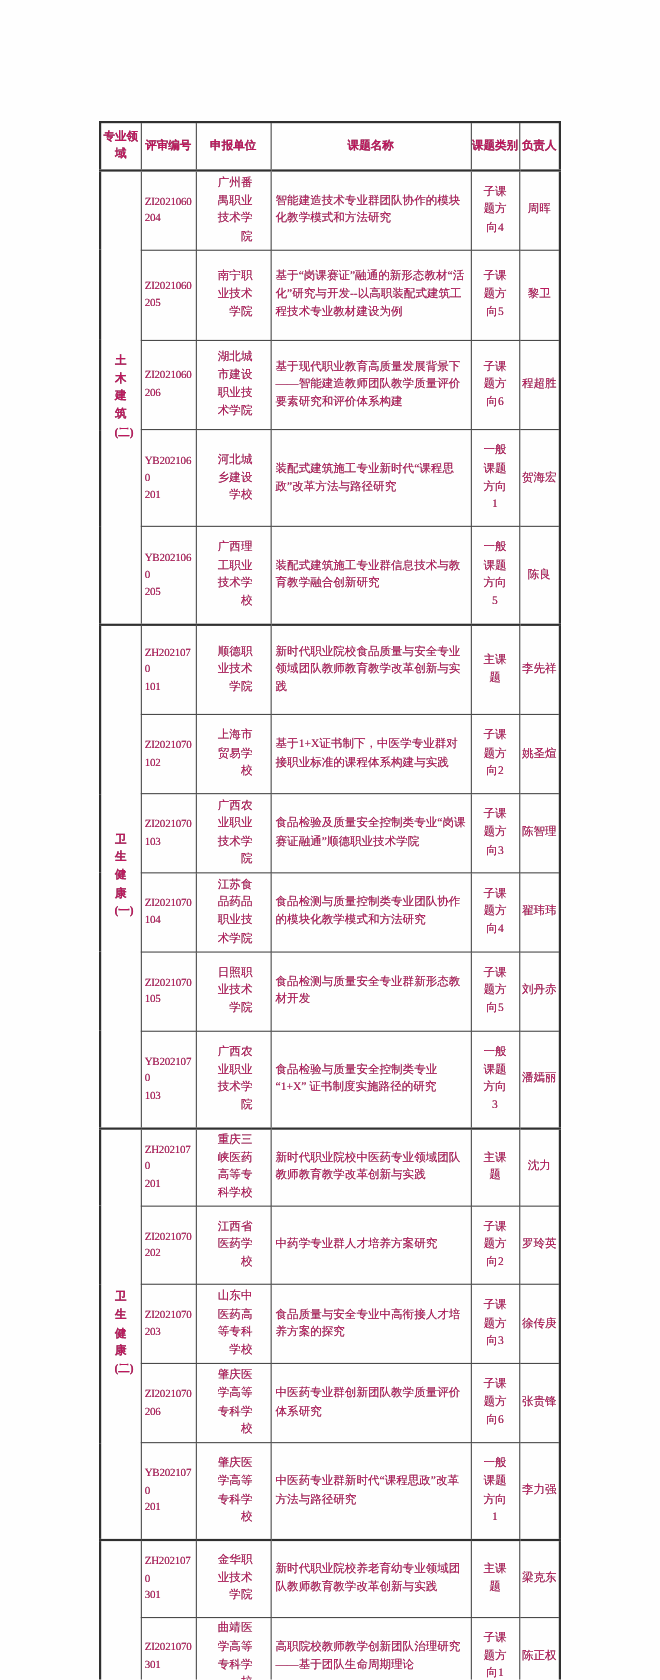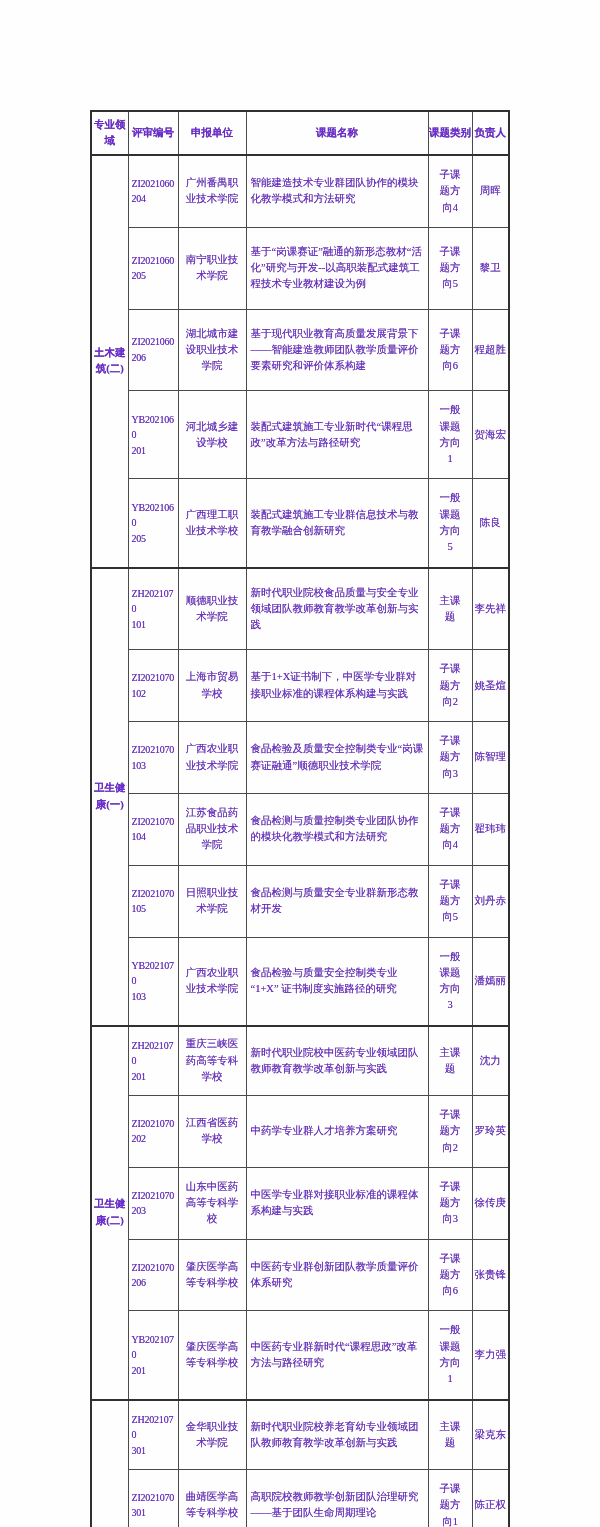--- a/index.html
+++ b/index.html
@@ -3,21 +3,21 @@
 <meta charset="utf-8">
 <style>
   html, body { margin: 0; padding: 0; background: #ffffff; }
   .page {
     position: relative;
     width: 600px;
     height: 1527px;
     background: #fefefe;
     overflow: hidden;
     font-family: "Liberation Serif", "DejaVu Serif", serif;
-    color: #6d28d9;
+    color: #be185d;
   }
   table.projects {
     position: absolute;
     left: 90px;
     top: 110px;
     width: 418px;
     border-collapse: collapse;
     table-layout: fixed;
     border-top: 2px solid #303030;
     border-left: 2px solid #303030;
@@ -43,32 +43,32 @@
     font-weight: bold;
     text-align: center;
     border-bottom: 2px solid #303030;
   }
   tr.body-row { height: 70px; }
   tr.tall-row { height: 71px; }
 
   td.cell-field {
     text-align: center;
     font-weight: bold;
-    padding: 2px 1px;
+    padding: 2px 12px;
     border-bottom: 2px solid #303030;
   }
   td.cell-field.field-open { border-bottom: none; }
   td.cell-code {
     text-align: left;
     padding: 3px;
     font-size: 10px;
     letter-spacing: -0.2px;
     word-break: break-all;
   }
-  td.cell-unit  { text-align: center; padding: 2px 6px; }
+  td.cell-unit  { text-align: right; padding: 2px 16px; }
   td.cell-title { text-align: left; padding: 16px 4px; }
   td.cell-type  { text-align: center; padding: 11px; }
   td.cell-leader{ text-align: center; padding: 1px; }
 
   tr.group-end > td { border-bottom: 2px solid #303030; }
 </style>
 </head>
 <body>
 
 <div class="page">
@@ -182,21 +182,21 @@
         <tr class="body-row">
           <td class="cell-code">ZI2021070<br>202</td>
           <td class="cell-unit">江西省医药学校</td>
           <td class="cell-title">中药学专业群人才培养方案研究</td>
           <td class="cell-type">子课题方向2</td>
           <td class="cell-leader">罗玲英</td>
         </tr>
         <tr class="body-row">
           <td class="cell-code">ZI2021070<br>203</td>
           <td class="cell-unit">山东中医药高等专科学校</td>
-          <td class="cell-title">中医学专业群对接职业标准的课程体系构建与实践</td>
+          <td class="cell-title">食品质量与安全专业中高衔接人才培养方案的探究</td>
           <td class="cell-type">子课题方向3</td>
           <td class="cell-leader">徐传庚</td>
         </tr>
         <tr class="body-row">
           <td class="cell-code">ZI2021070<br>206</td>
           <td class="cell-unit">肇庆医学高等专科学校</td>
           <td class="cell-title">中医药专业群创新团队教学质量评价体系研究</td>
           <td class="cell-type">子课题方向6</td>
           <td class="cell-leader">张贵锋</td>
         </tr>

